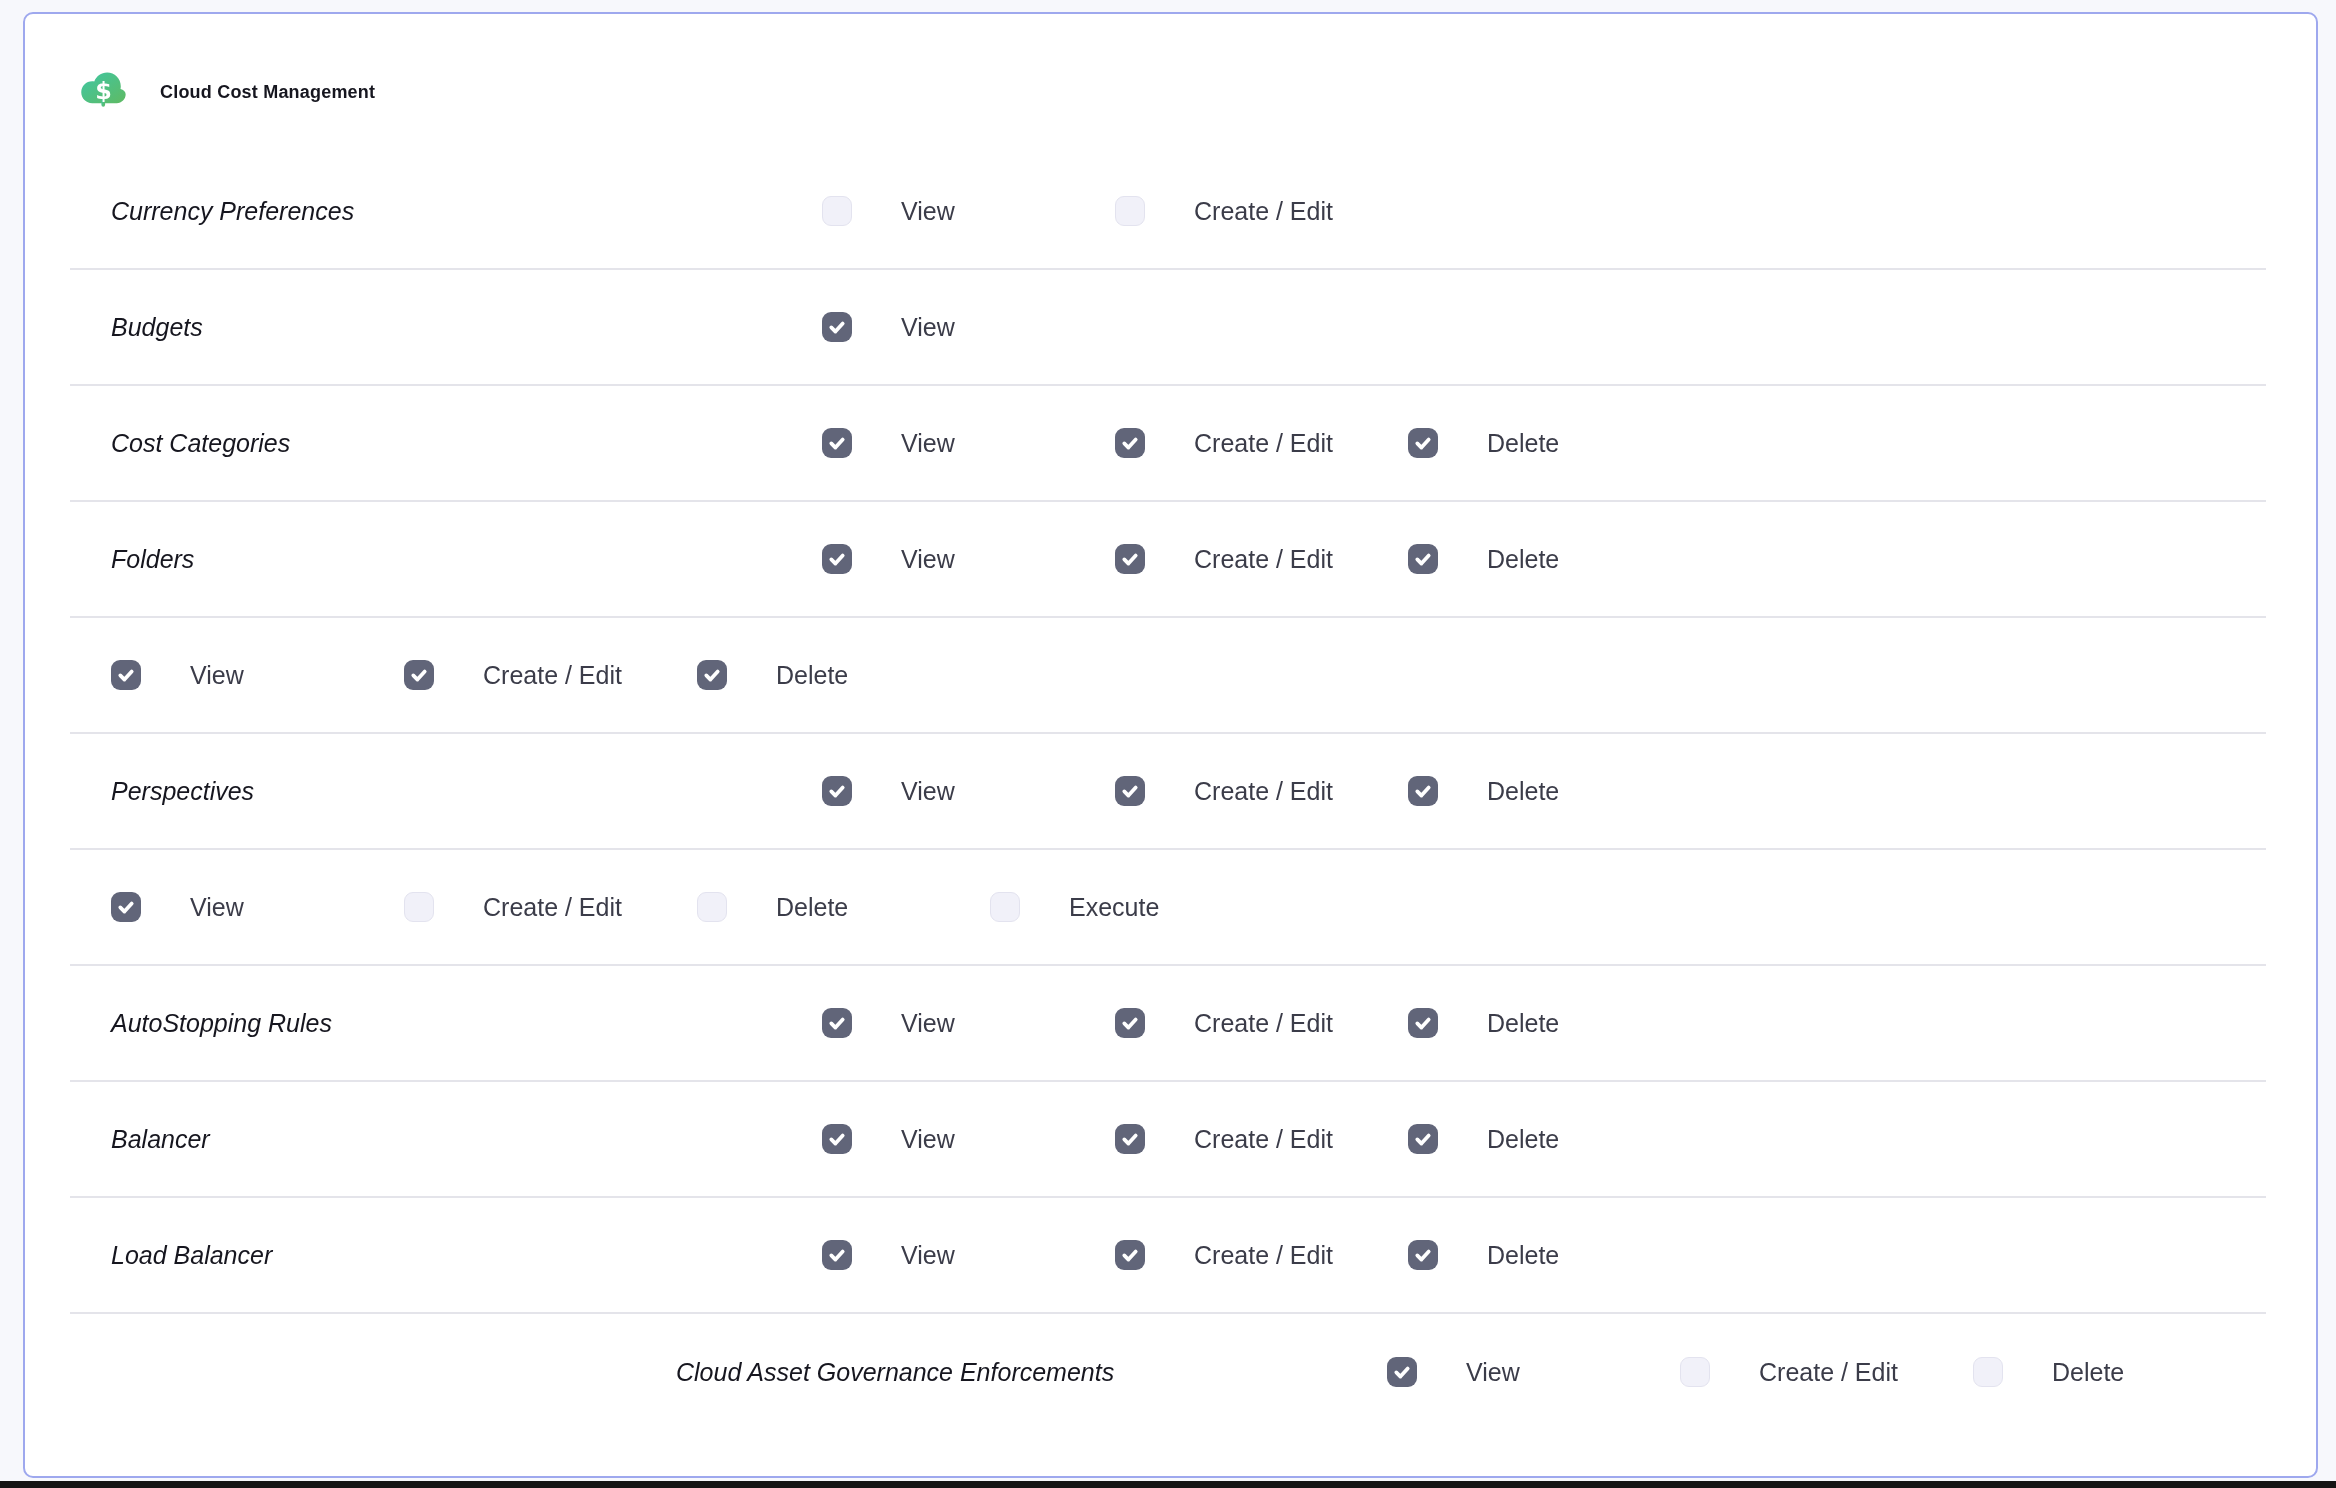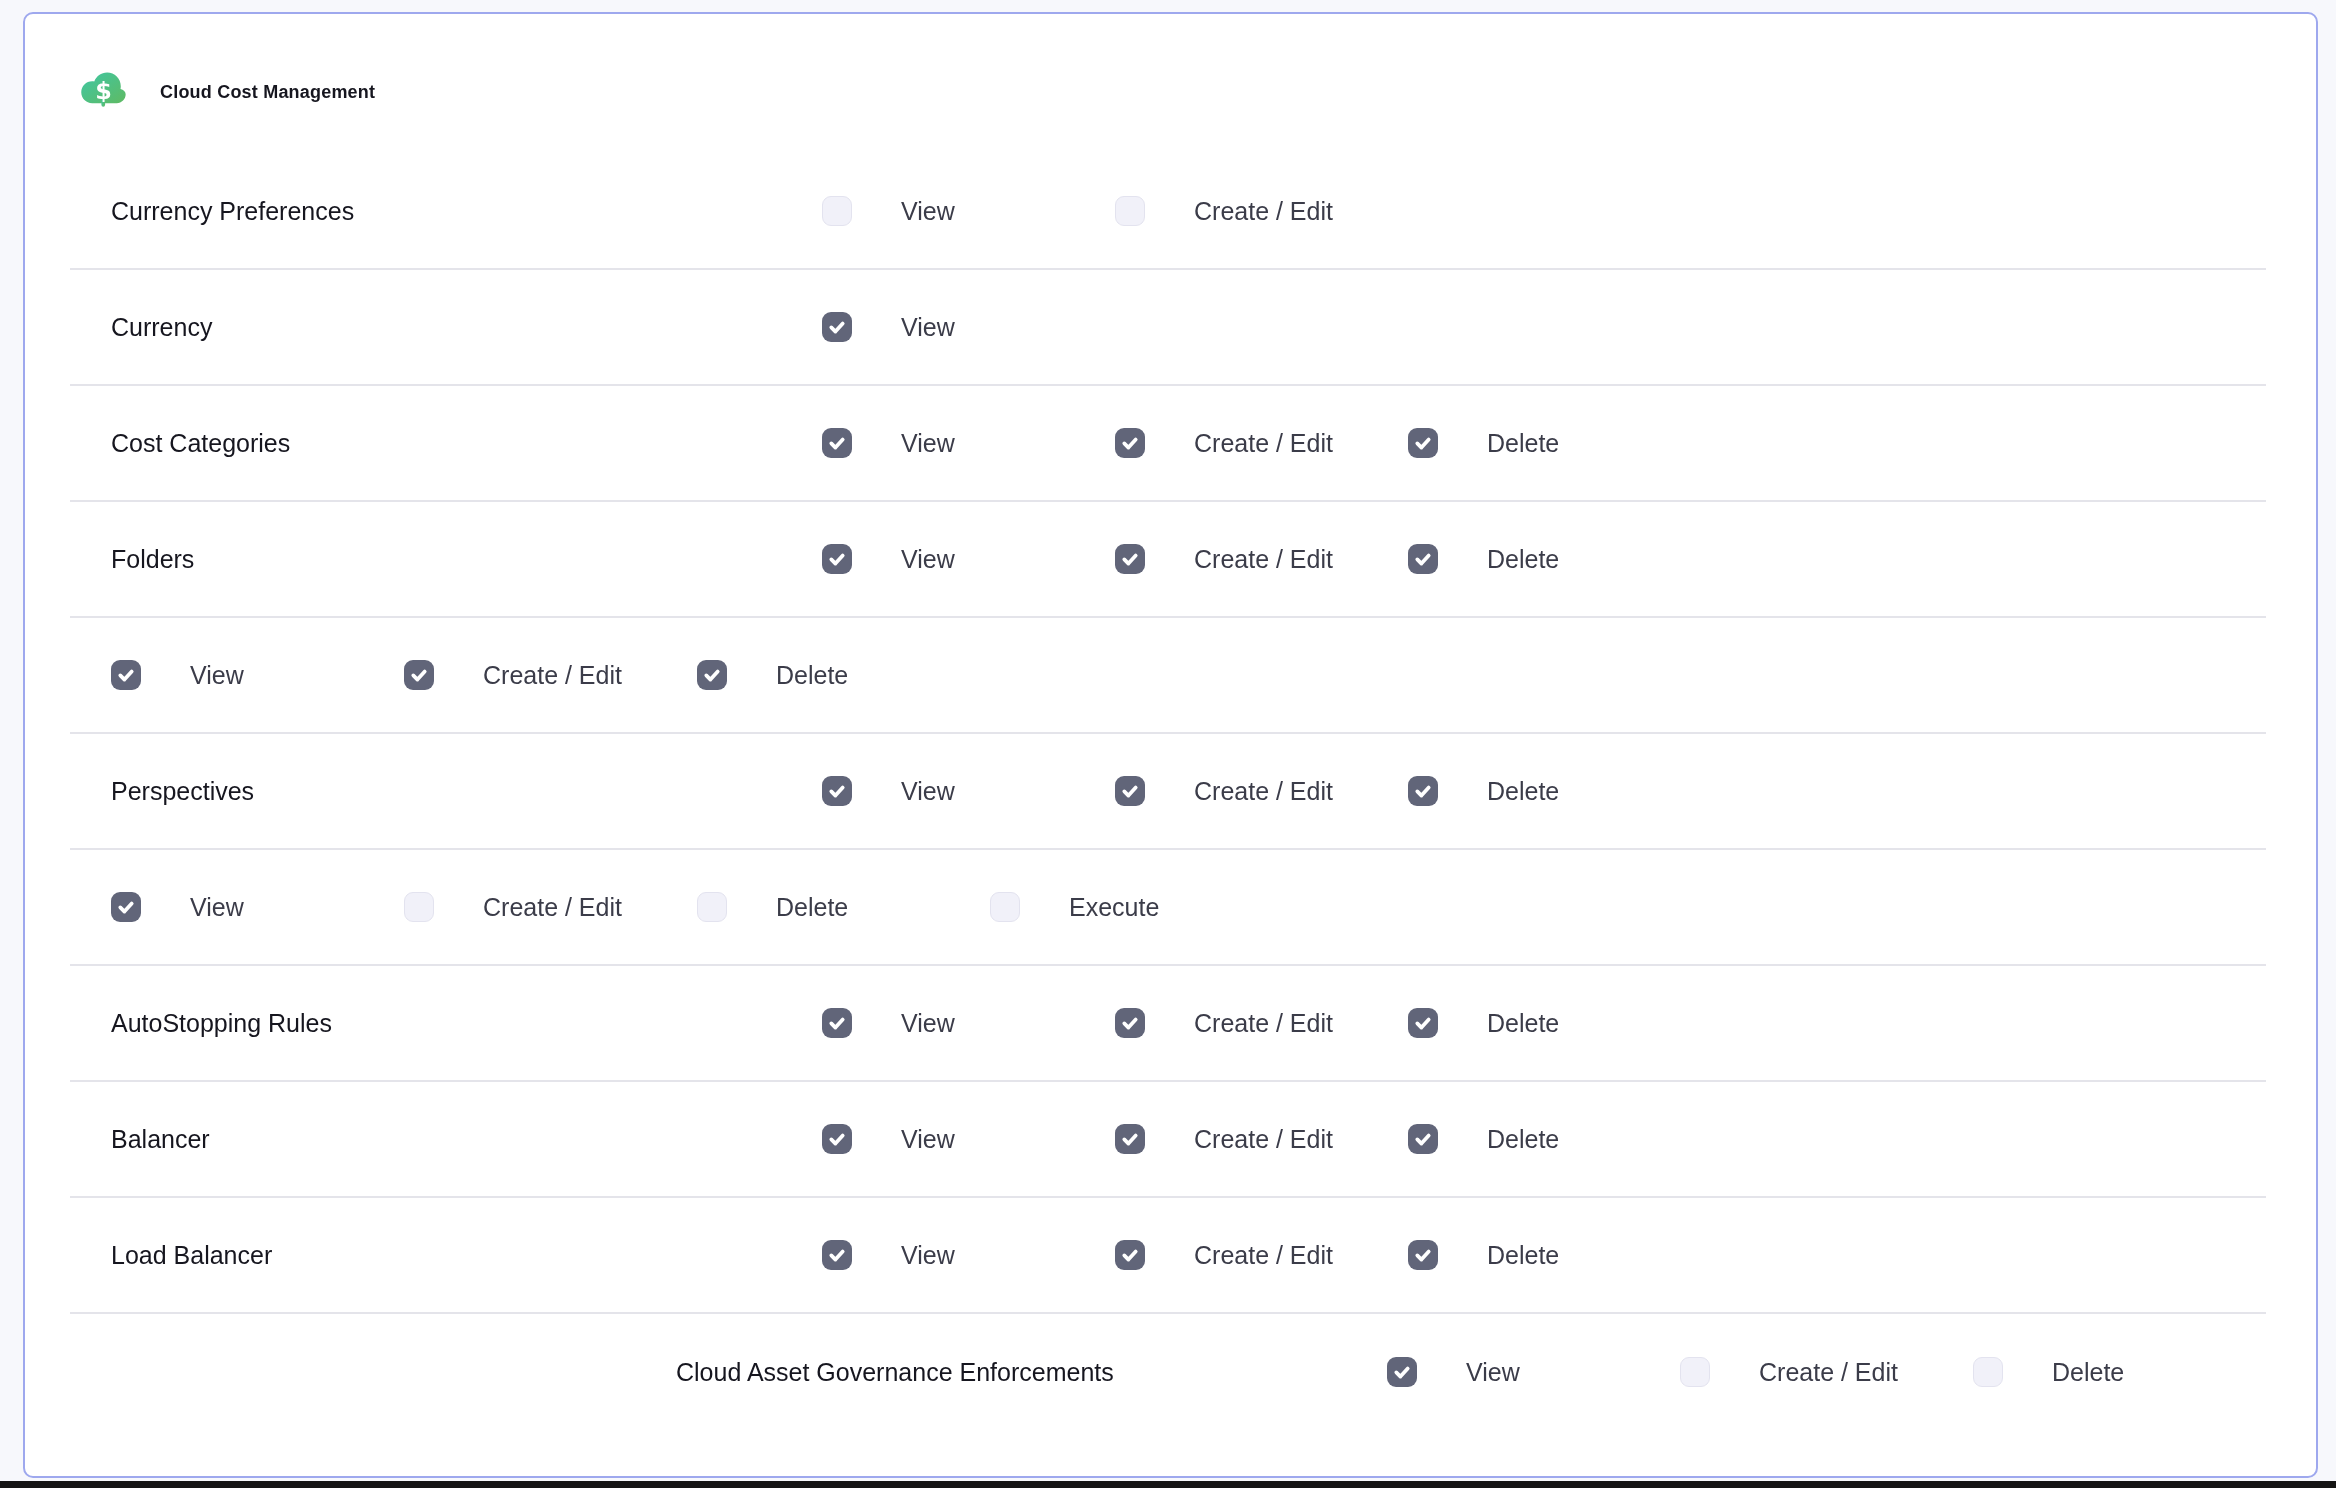--- a/index.html
+++ b/index.html
@@ -57,20 +57,21 @@
     height:116px;
     padding-left:41px;
     border-bottom:2px solid var(--divider);
   }
   .row:last-child{border-bottom:none;justify-content:flex-end;}
   .row-label{
     width:711px;
     flex:0 0 auto;
     font-size:25px;
     color:var(--row-label);
+    font-style:italic;
   }
   .perm-cell{
     width:293px;
     flex:0 0 auto;
     display:flex;
     align-items:center;
     gap:17px;
   }
   .perm-label{
     font-size:25px;
@@ -123,21 +124,21 @@
         <div class="perm-cell">
           <span class="checkbox unchecked" role="checkbox" aria-checked="false"></span>
           <span class="perm-label">View</span>
         </div>
         <div class="perm-cell">
           <span class="checkbox unchecked" role="checkbox" aria-checked="false"></span>
           <span class="perm-label">Create / Edit</span>
         </div>
       </div>
       <div class="row">
-        <div class="row-label">Currency</div>
+        <div class="row-label">Budgets</div>
         <div class="perm-cell">
           <span class="checkbox checked" role="checkbox" aria-checked="true">
             <svg viewBox="0 0 14 14" width="20" height="20" aria-hidden="true">
               <path d="M3 7.3 L5.9 10.2 L11 4.6" fill="none" stroke="#ffffff" stroke-width="2.6" stroke-linecap="round" stroke-linejoin="round"></path>
             </svg>
           </span>
           <span class="perm-label">View</span>
         </div>
       </div>
       <div class="row">

